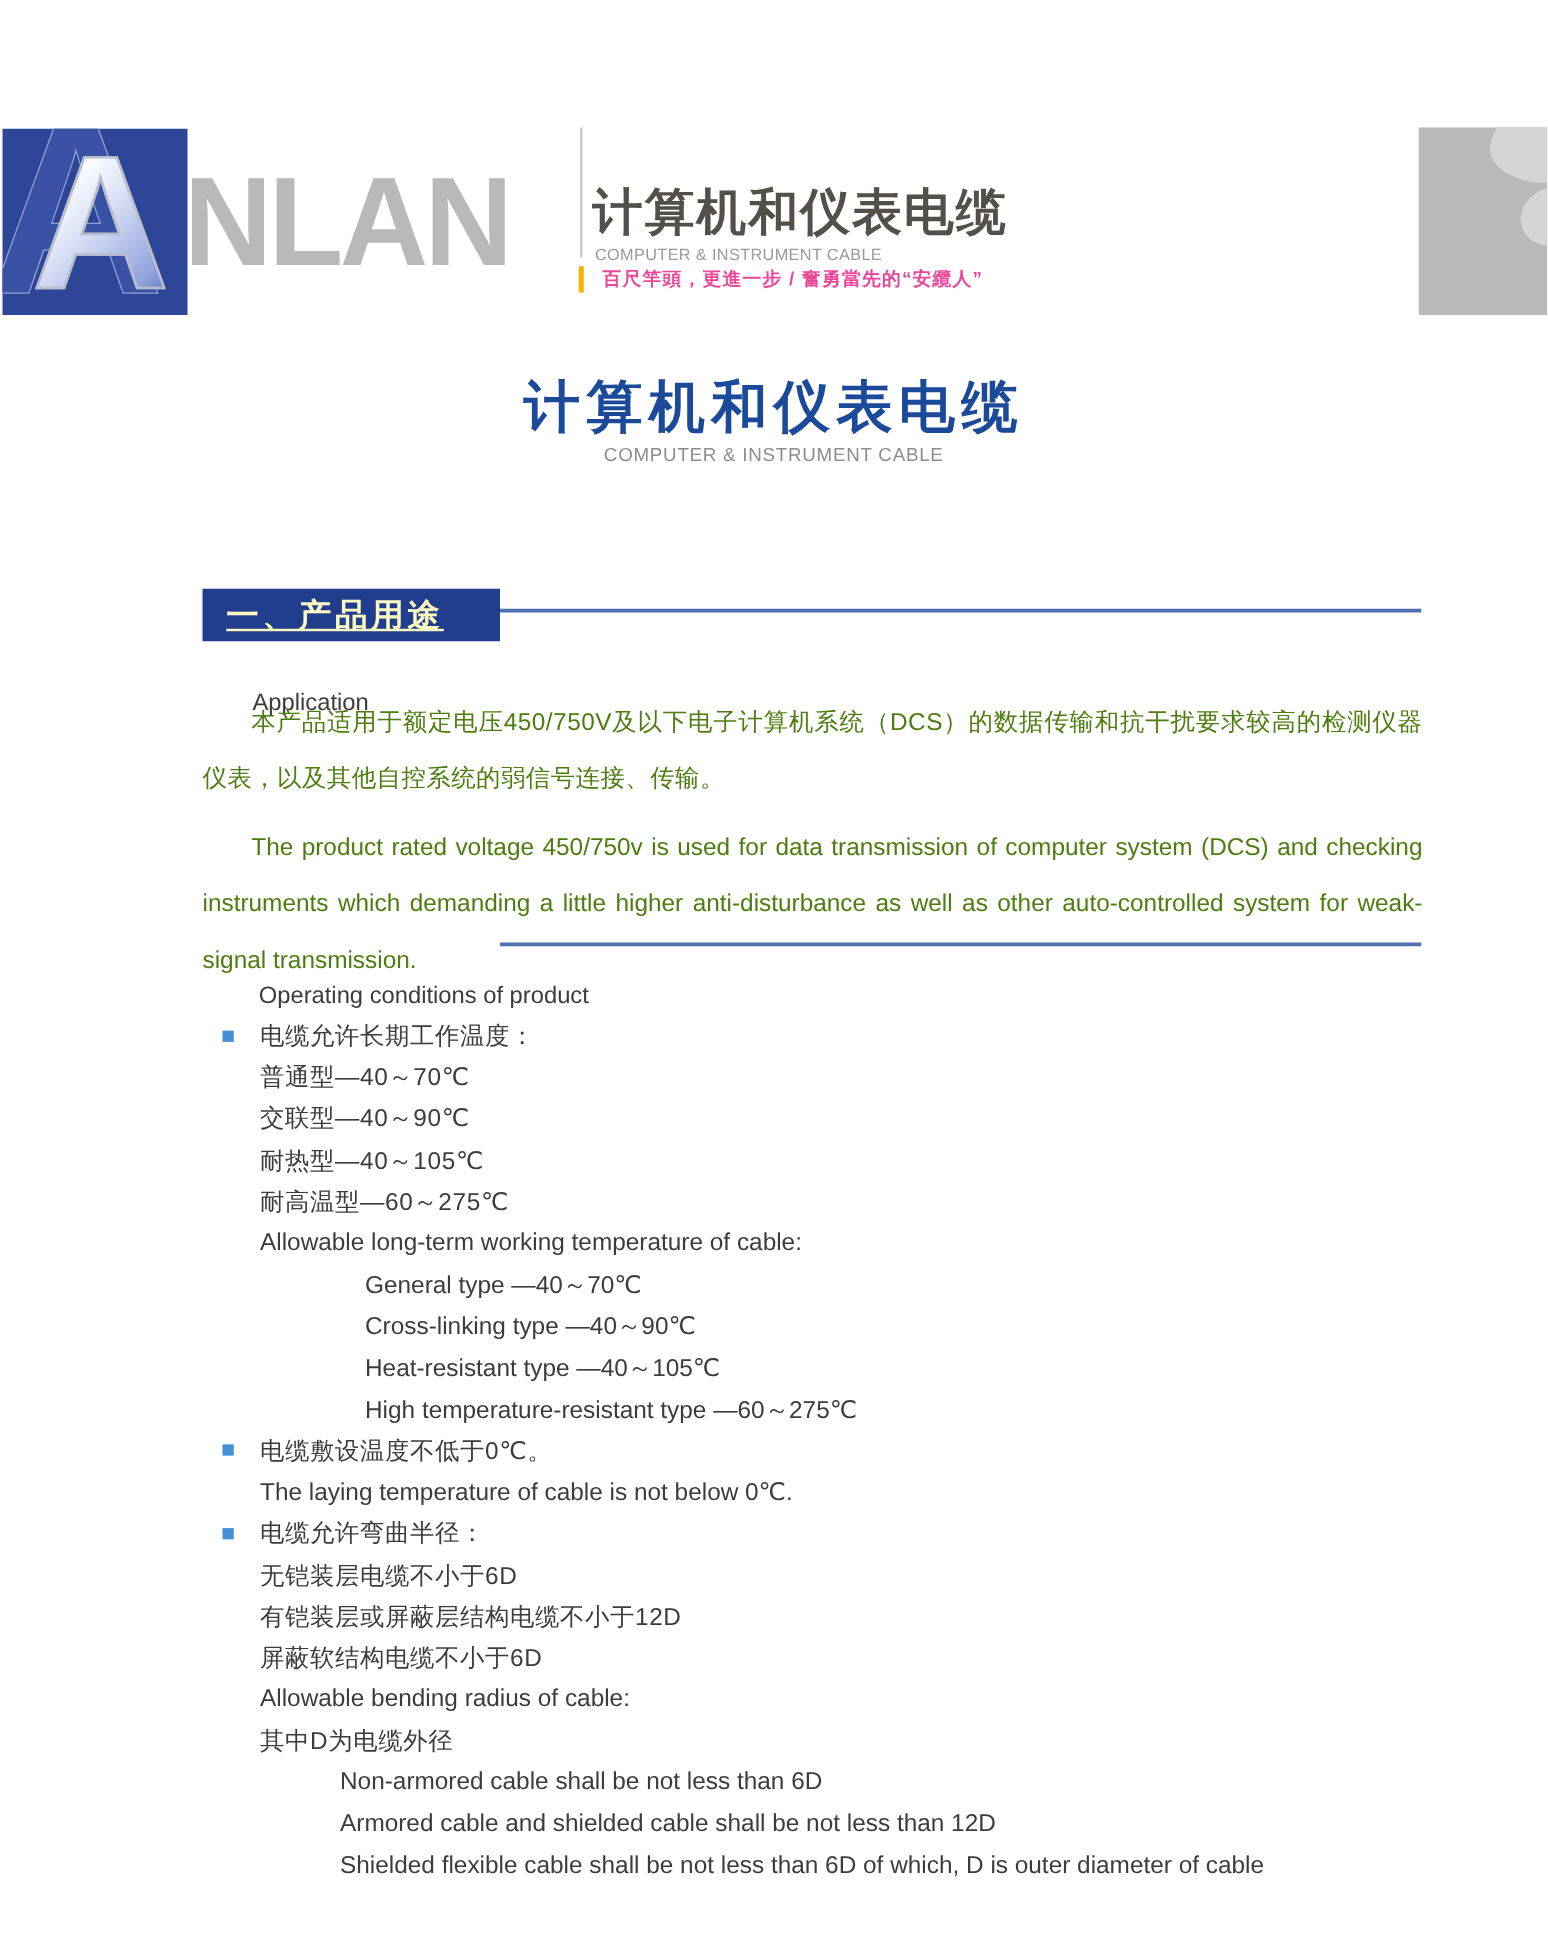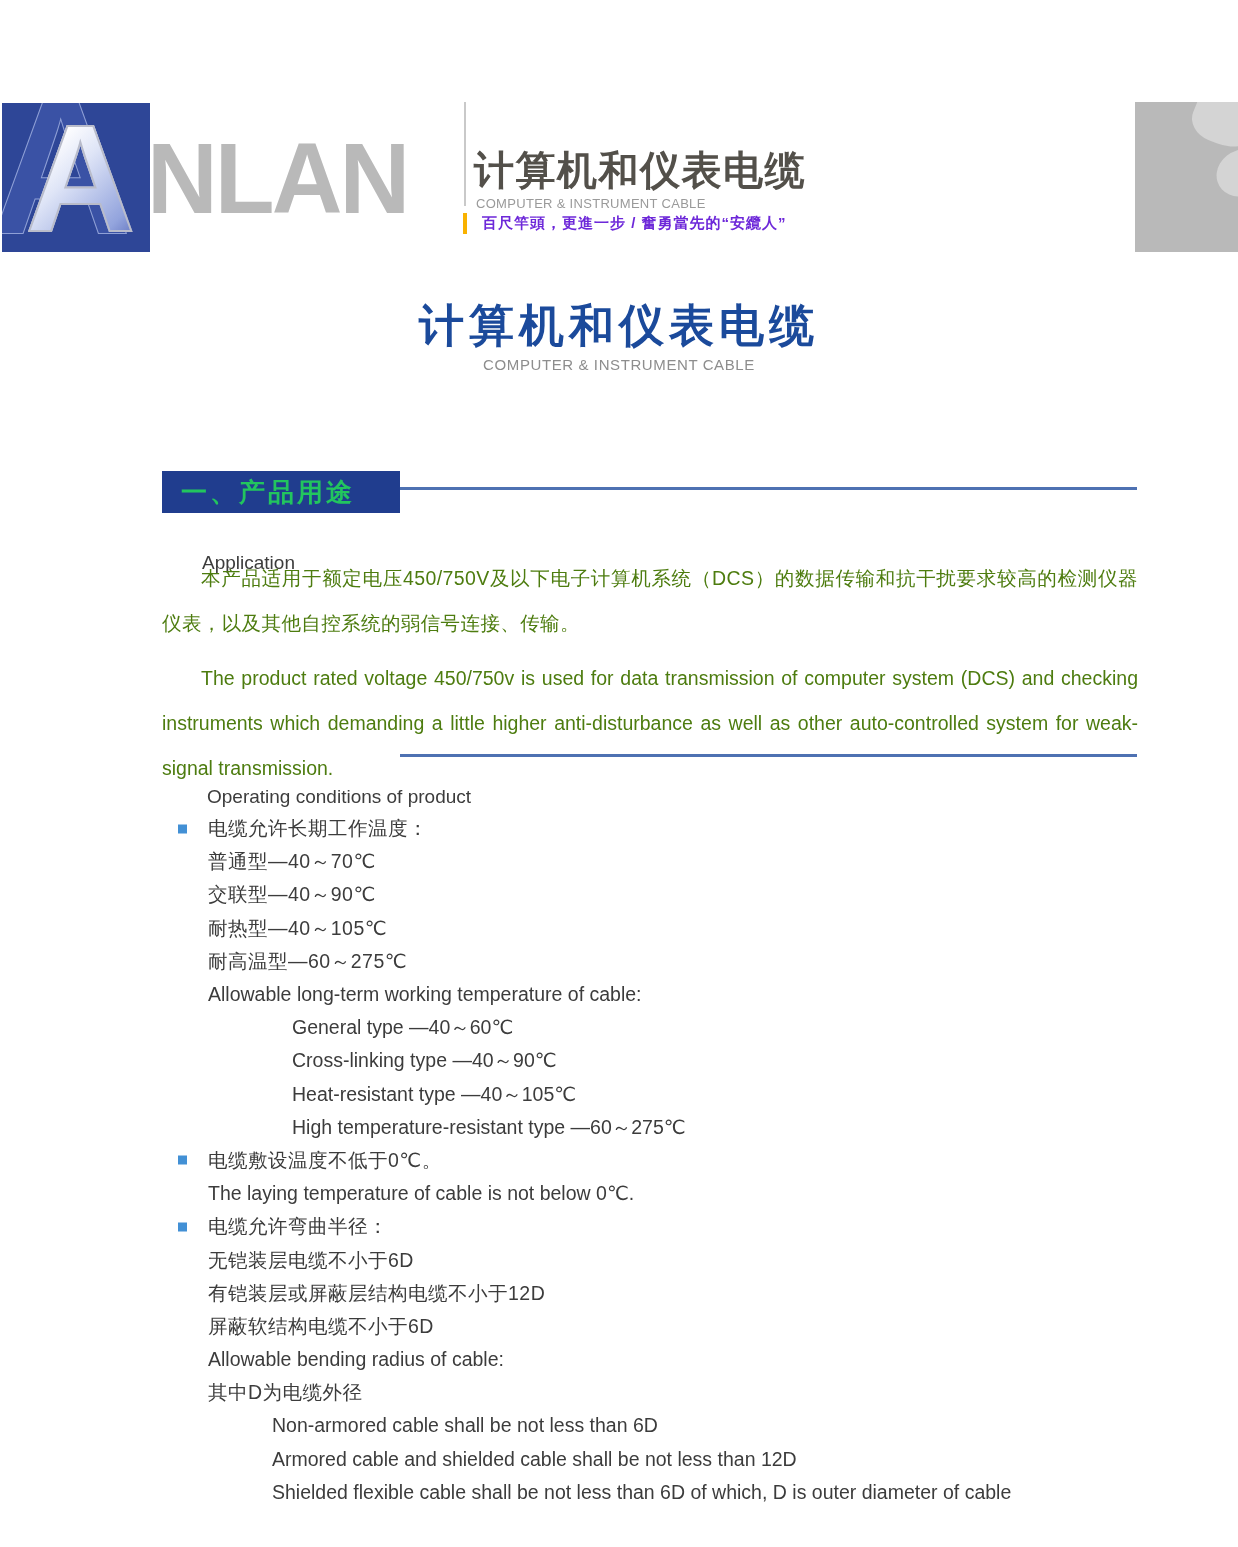--- a/index.html
+++ b/index.html
@@ -15,36 +15,36 @@
                 background:linear-gradient(135deg,#ffffff 25%,#dfe5f7 45%,#93a4dd 80%,#4a5cb0 100%);
                 -webkit-background-clip:text;background-clip:text;color:transparent;
                 -webkit-text-stroke:2px #b9bcca;}
   .logo-rest{position:absolute;left:147px;top:128px;font-size:101px;font-weight:bold;line-height:1;
              color:#b9b9b9;letter-spacing:-3px;transform:scaleX(.97);transform-origin:left center;}
   .hdr-vline{position:absolute;left:464px;top:102px;width:2px;height:104px;background:#c9c9c9;}
   .hdr-orange-tick{position:absolute;left:463px;top:213px;width:4px;height:21px;background:#f9b200;}
   .hdr-zh{position:absolute;left:474px;top:148px;font-size:40px;font-weight:bold;color:#53504a;
           letter-spacing:1.5px;line-height:1.1;}
   .hdr-en{position:absolute;left:476px;top:196px;font-size:13px;color:#9a9a9a;letter-spacing:.3px;}
-  .hdr-slogan{position:absolute;left:482px;top:214px;font-size:15px;font-weight:bold;color:#6d28d9;letter-spacing:1px;}
+  .hdr-slogan{position:absolute;left:482px;top:214px;font-size:15px;font-weight:bold;color:#ec4899;letter-spacing:1px;}
   .corner-graphic{position:absolute;left:1135px;top:102px;width:103px;height:150px;background:#b9b9b9;overflow:hidden;}
   .corner-graphic .blob1{position:absolute;right:-26px;top:-14px;width:70px;height:58px;background:#d4d4d4;
                          border-radius:45% 55% 60% 40%;transform:rotate(22deg);}
   .corner-graphic .blob2{position:absolute;right:-30px;top:48px;width:52px;height:46px;background:#d4d4d4;
                          border-radius:55% 45% 50% 50%;transform:rotate(-18deg);}
 
   
   .main-title{position:absolute;left:0;top:296px;width:100%;text-align:center;
               font-size:45px;font-weight:bold;color:#1b4a9b;letter-spacing:5px;}
   .main-subtitle{position:absolute;left:0;top:356px;width:100%;text-align:center;
                  font-size:15px;color:#8d8d8d;letter-spacing:.6px;}
 
   
   .sec-box{position:absolute;left:162px;width:238px;height:42px;background:#203d8e;box-sizing:border-box;
-           color:#22c55e;font-weight:bold;line-height:42px;padding-left:19px;}
+           color:#fef9c3;font-weight:bold;line-height:42px;padding-left:19px;text-decoration:underline;}
   .sec-box.s1{top:471px;font-size:26px;letter-spacing:3px;}
   .sec-box.s2{top:738px;font-size:25px;letter-spacing:1px;}
   .sec-rule{position:absolute;left:400px;width:737px;height:3px;background:#4e71b2;}
   .sec-rule.s1{top:487px;}
   .sec-rule.s2{top:754px;}
   .sec-sub{position:absolute;font-size:19px;color:#3c3c3c;}
   .sec-sub.s1{left:202px;top:516px;margin-top:36px;}
   .sec-sub.s2{left:207px;top:786px;}
 
   
@@ -114,21 +114,21 @@
     <div class="row">
       <span class="txt zh">耐热型—40～105℃</span>
     </div>
     <div class="row">
       <span class="txt zh">耐高温型—60～275℃</span>
     </div>
     <div class="row">
       <span class="txt">Allowable long-term working temperature of cable:</span>
     </div>
     <div class="row">
-      <span class="txt en-temp">General type —40～60℃</span>
+      <span class="txt en-temp">General type —40～70℃</span>
     </div>
     <div class="row">
       <span class="txt en-temp">Cross-linking type —40～90℃</span>
     </div>
     <div class="row">
       <span class="txt en-temp">Heat-resistant type —40～105℃</span>
     </div>
     <div class="row">
       <span class="txt en-temp">High temperature-resistant type —60～275℃</span>
     </div>

